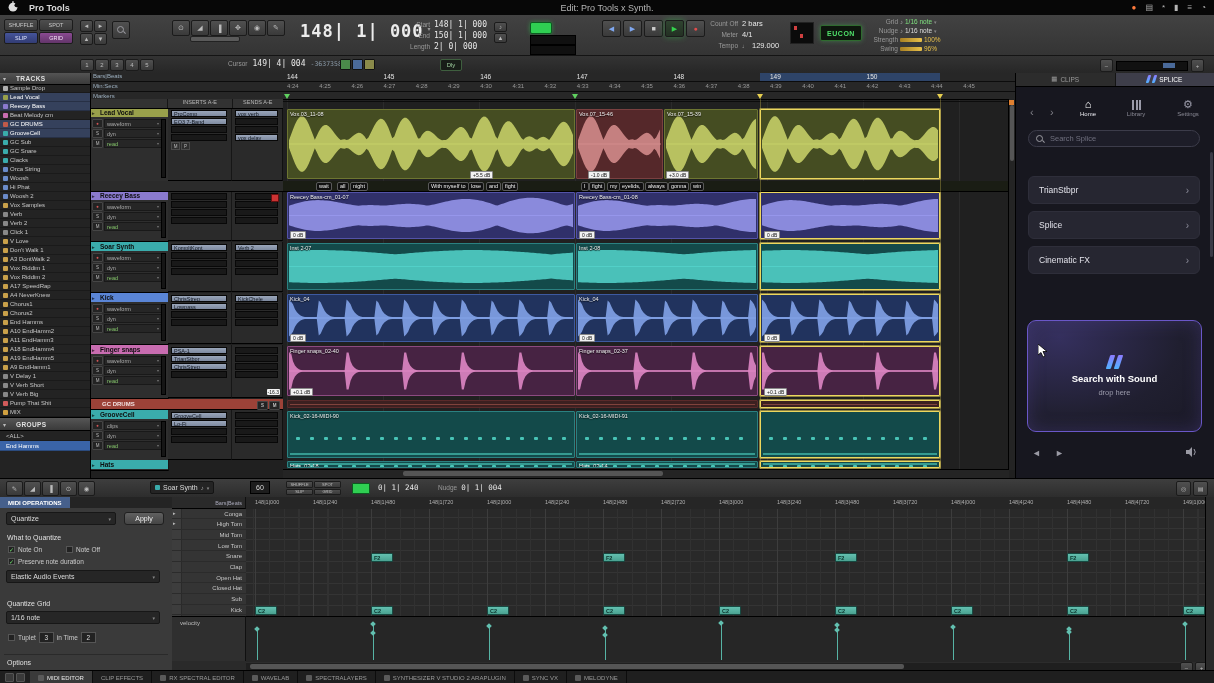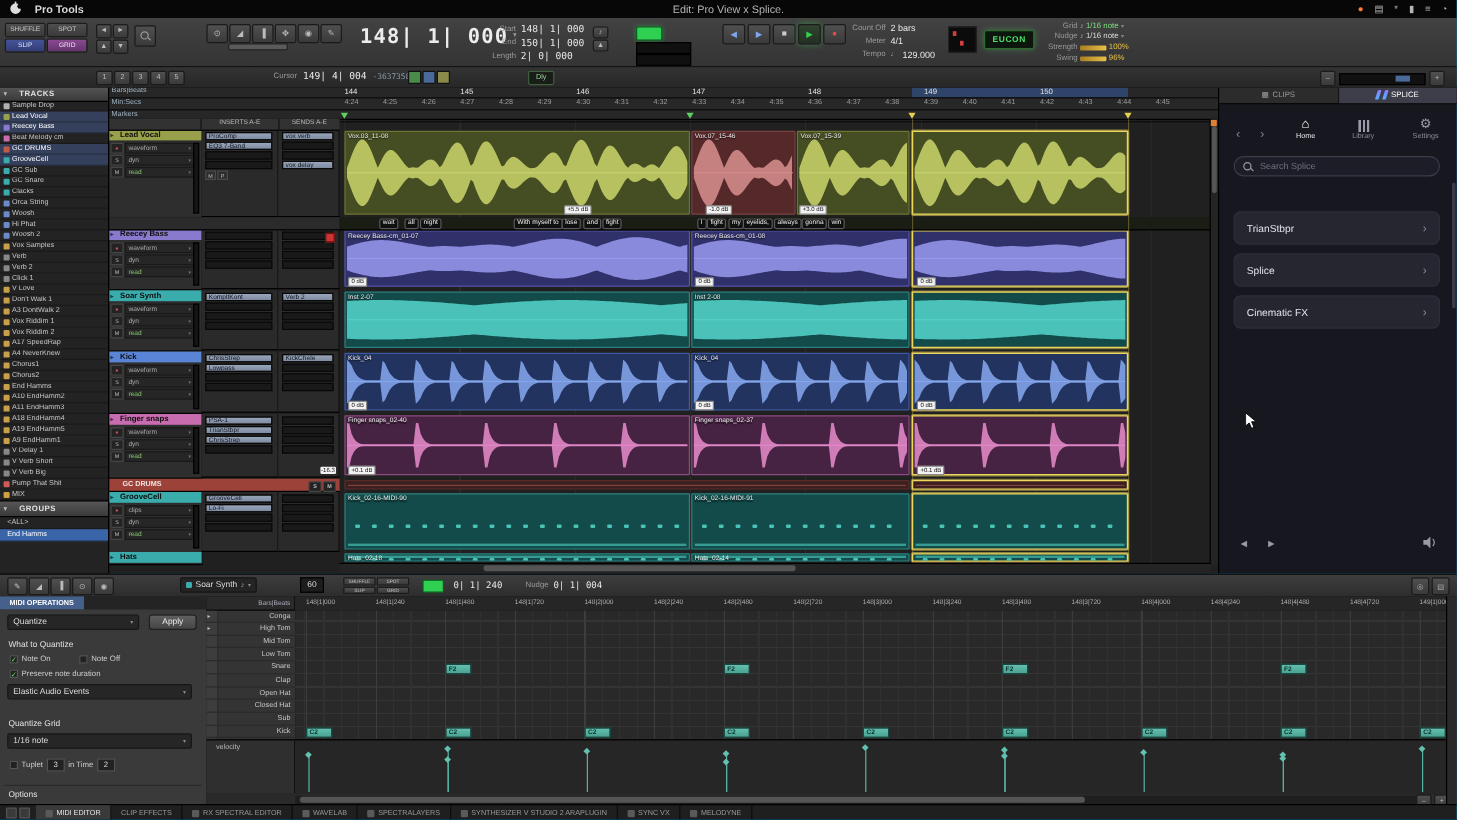--- a/index.html
+++ b/index.html
@@ -1,16 +1,16 @@
 <!DOCTYPE html>
 <html><head>
 <meta charset="utf-8">
 <style>
   html,body{margin:0;padding:0;background:#000;}
-  #app{position:relative;width:1214px;height:683px;background:#0ea5e9;font-family:"Liberation Sans",sans-serif;overflow:hidden;color:#ccc;}
+  #app{position:relative;width:1214px;height:683px;background:#fde047;font-family:"Liberation Sans",sans-serif;overflow:hidden;color:#ccc;}
   .mono{font-family:"DejaVu Sans Mono",monospace;}
   
   #menubar{position:absolute;top:0;left:0;right:0;height:15px;background:#070707;display:flex;align-items:center;padding:0 8px;gap:11px;font-size:9px;color:#d8d8d8;z-index:60;}
   .appname{font-weight:bold;}
   #menus{display:flex;gap:11px;}
   .menu-item{white-space:nowrap;}
   .mtitle{position:absolute;left:50%;transform:translateX(-50%);color:#b5b5b5;}
   #statusicons{margin-left:auto;display:flex;gap:9px;color:#b5b5b5;font-size:8px;align-items:center;}
   .sic.rec{color:#ff7a3c;}
   
@@ -229,21 +229,21 @@
 
 <div id="app">
 
   <div id="menubar">
     <span class="applogo"><svg width="10" height="11">
           <circle cx="5" cy="6.2" r="4.4" fill="#ddd"></circle>
           <circle cx="8.6" cy="4.2" r="2.1" fill="#070707"></circle>
           <rect x="4.3" y="0.2" width="1.3" height="2.4" fill="#ddd"></rect>
         </svg></span>
     <span class="appname">Pro Tools</span>
-    <span class="mtitle">Edit: Pro View x Splice.</span>
+    <span class="mtitle">Edit: Pro Tools x Synth.</span>
     <span id="statusicons">
         <div class="sic rec">●</div>
         <div class="sic">▤</div>
         <div class="sic">*</div>
         <div class="sic">▮</div>
         <div class="sic">≡</div>
         <div class="sic">◔</div>
       </span>
   </div>
 
@@ -1183,20 +1183,28 @@
         <div class="spcat">
           <div class="cl">Splice</div>
           <div class="chv">›</div>
         </div>
         <div class="spcat">
           <div class="cl">Cinematic FX</div>
           <div class="chv">›</div>
         </div>
       </div>
 
+    <div class="dropzone">
+      <span class="splogo">
+          <i></i>
+          <i></i>
+        </span>
+      <span class="dz-title">Search with Sound</span>
+      <span class="dz-sub">drop here</span>
+    </div>
 
     <div class="spctrl">
       <span>◄</span>
       <span>►</span>
       <span class="spk"><svg width="13" height="10">
             <polygon points="0,3 3,3 6,0 6,10 3,7 0,7" fill="#9a9aa4"></polygon>
             <path d="M8 2 Q10.5 5 8 8" stroke="#9a9aa4" fill="none"></path>
           </svg></span>
     </div>
     <div class="spsb"></div>

